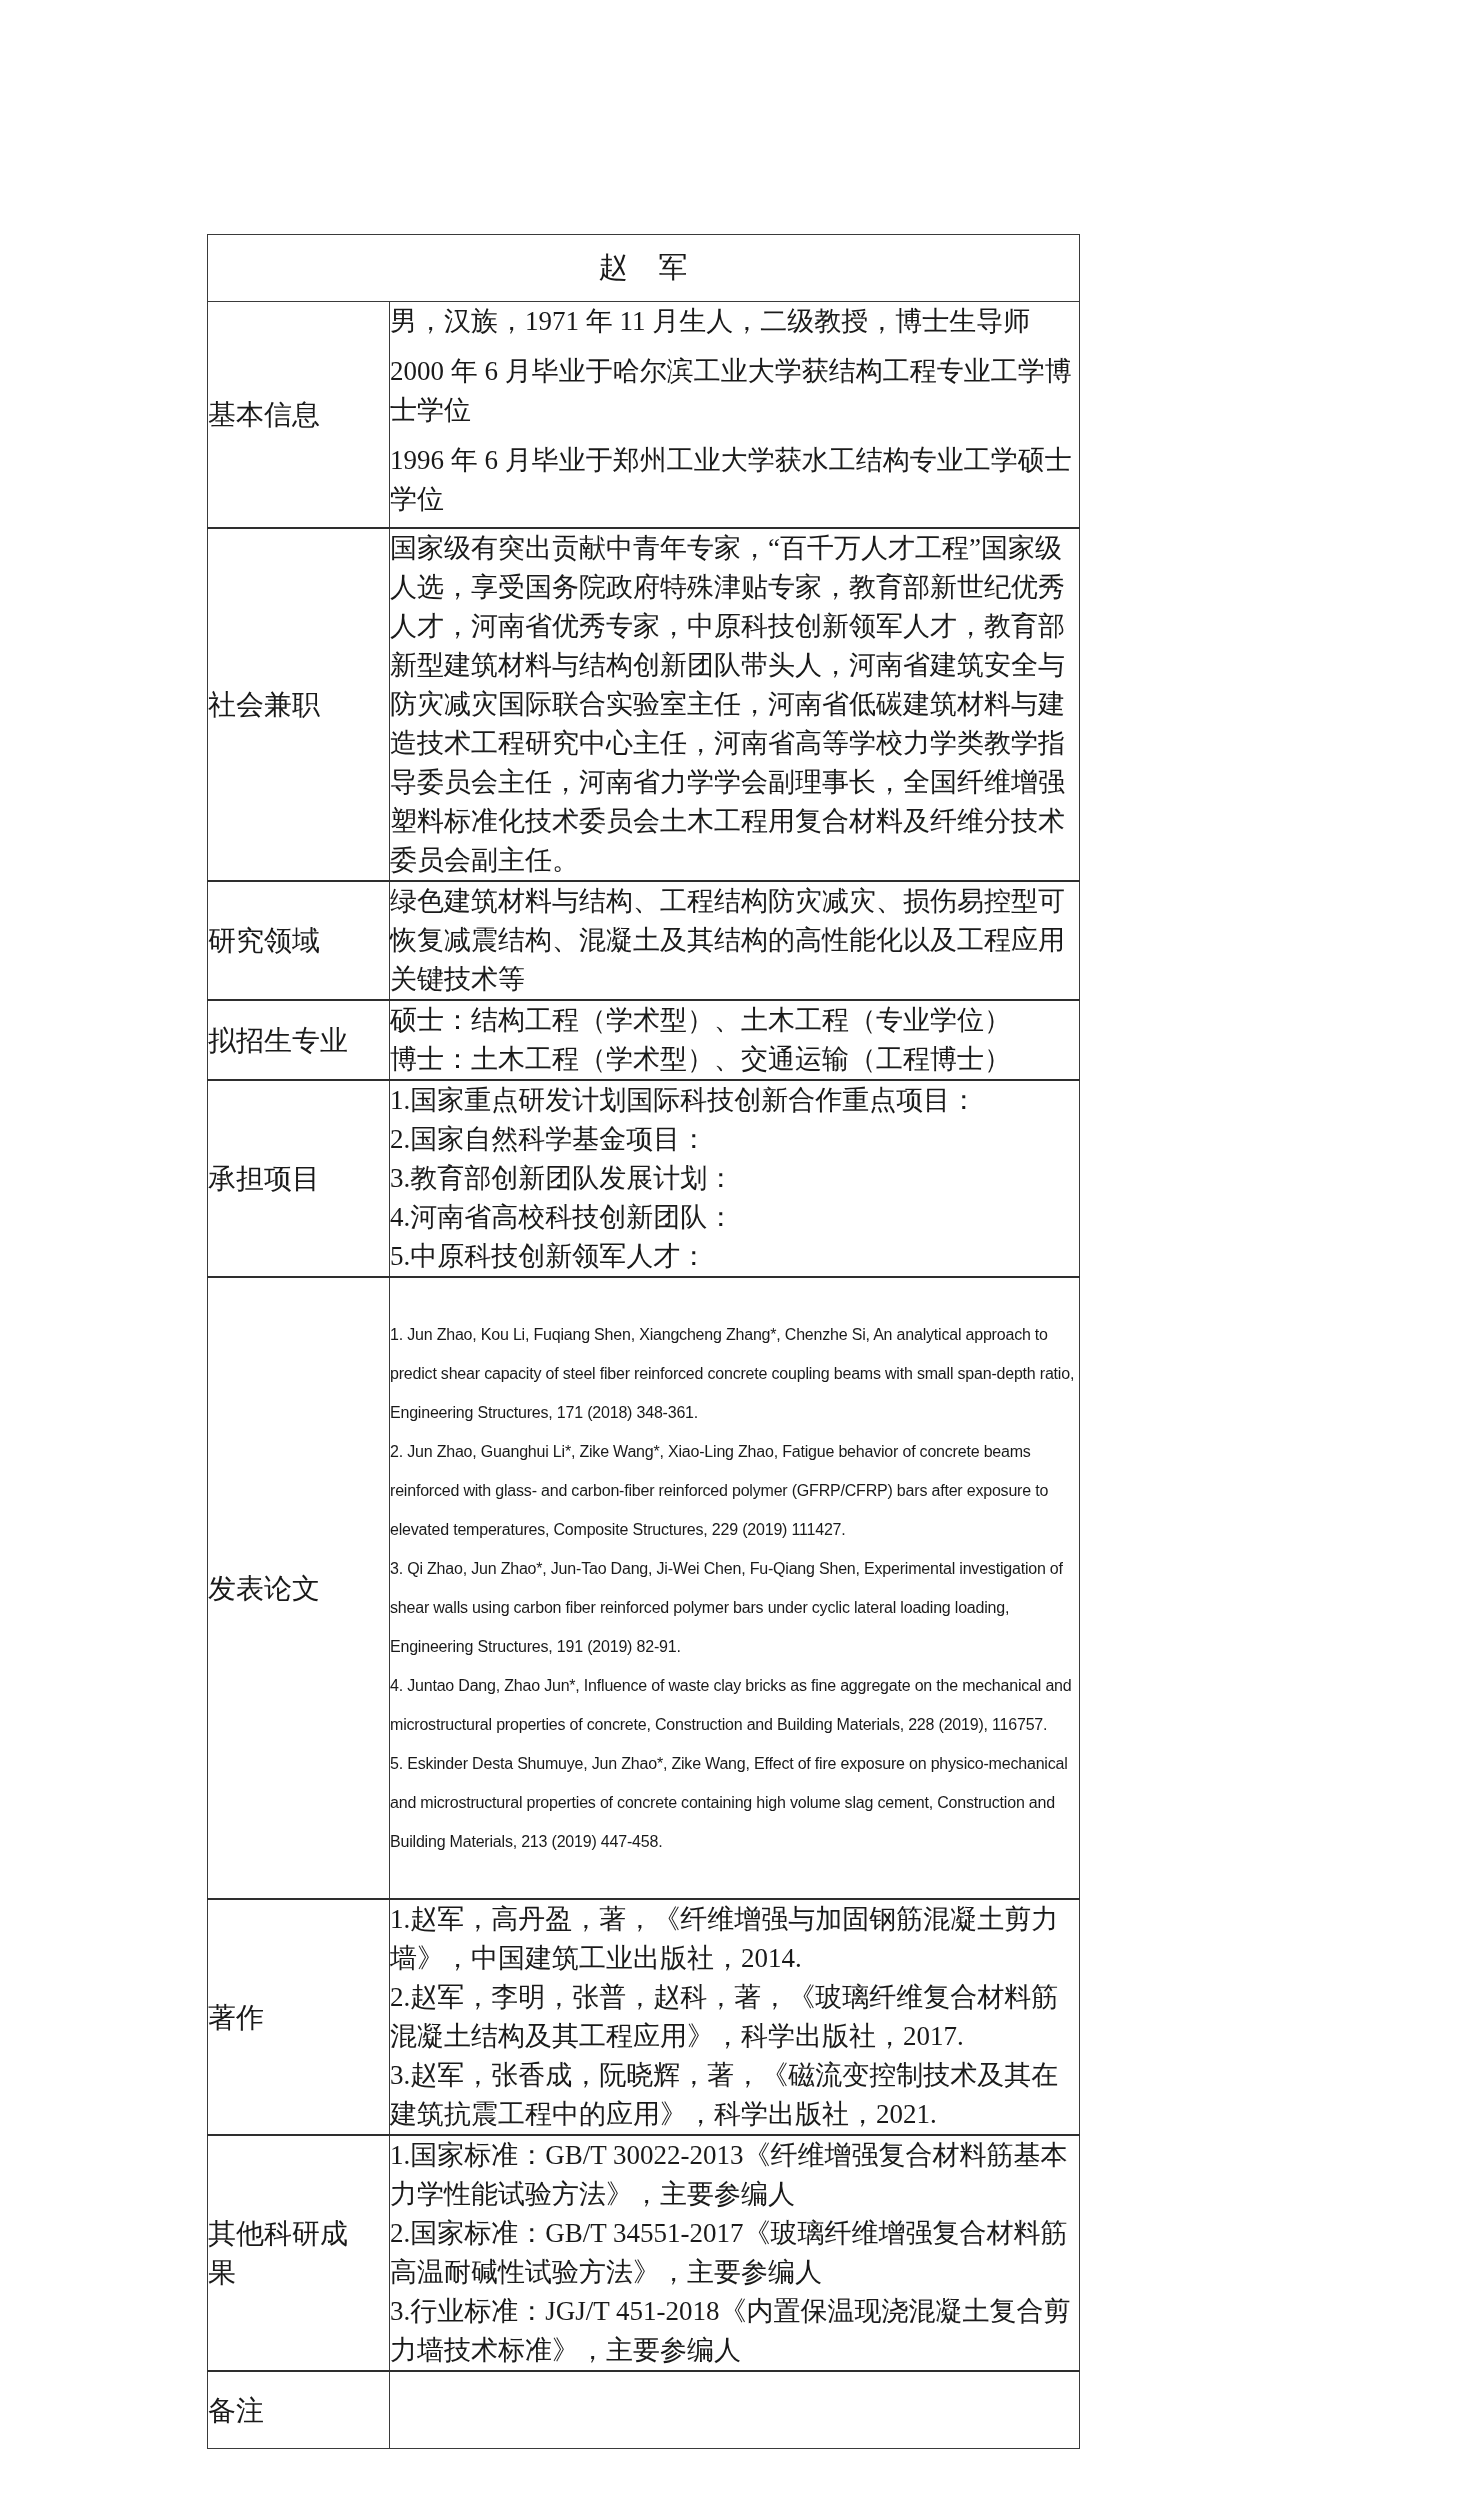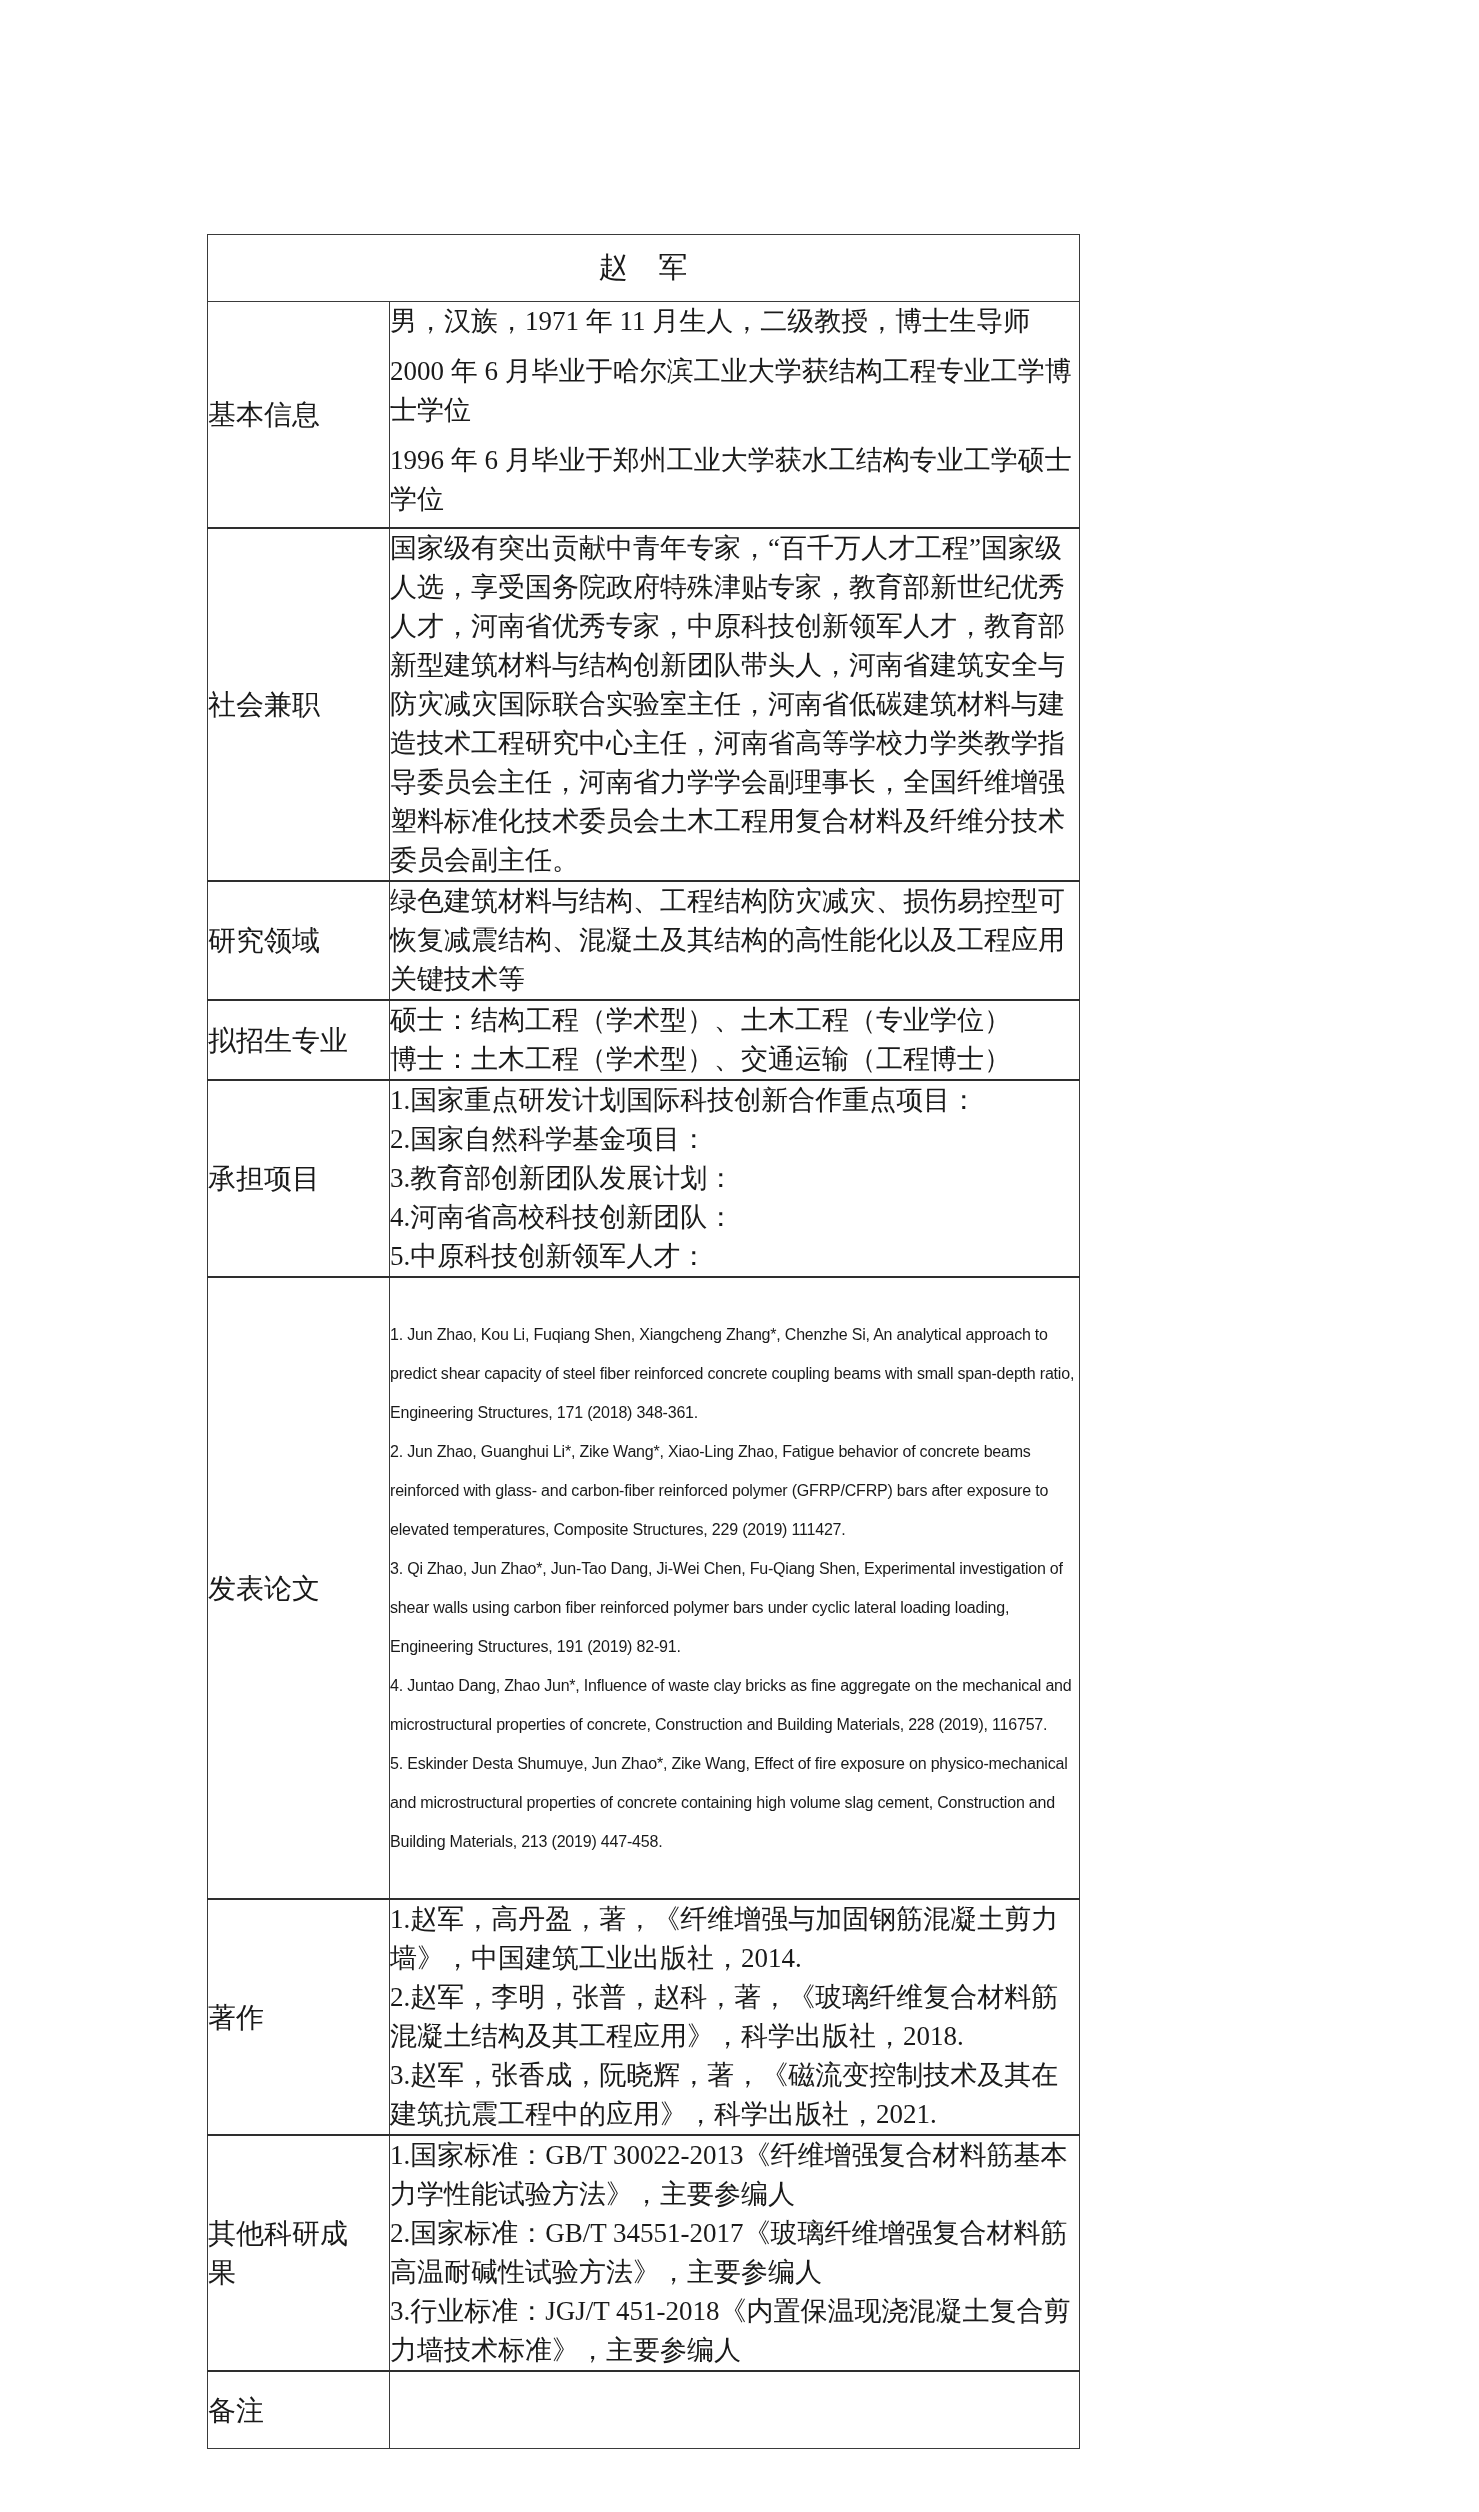--- a/index.html
+++ b/index.html
@@ -132,21 +132,21 @@
             <div class="para">3. Qi Zhao, Jun Zhao*, Jun-Tao Dang, Ji-Wei Chen, Fu-Qiang Shen, Experimental investigation of shear walls using carbon fiber reinforced polymer bars under cyclic lateral loading loading, Engineering Structures, 191 (2019) 82-91.</div>
             <div class="para">4. Juntao Dang, Zhao Jun*, Influence of waste clay bricks as fine aggregate on the mechanical and microstructural properties of concrete, Construction and Building Materials, 228 (2019), 116757.</div>
             <div class="para">5. Eskinder Desta Shumuye, Jun Zhao*, Zike Wang, Effect of fire exposure on physico-mechanical and microstructural properties of concrete containing high volume slag cement, Construction and Building Materials, 213 (2019) 447-458.</div>
           </td>
     </tr>
 
     <tr class="r-books sep">
       <td class="label-cell">著作</td>
       <td class="content-cell">
             <div class="para">1.赵军，高丹盈，著，《纤维增强与加固钢筋混凝土剪力墙》，中国建筑工业出版社，2014.</div>
-            <div class="para">2.赵军，李明，张普，赵科，著，《玻璃纤维复合材料筋混凝土结构及其工程应用》，科学出版社，2018.</div>
+            <div class="para">2.赵军，李明，张普，赵科，著，《玻璃纤维复合材料筋混凝土结构及其工程应用》，科学出版社，2017.</div>
             <div class="para">3.赵军，张香成，阮晓辉，著，《磁流变控制技术及其在建筑抗震工程中的应用》，科学出版社，2021.</div>
           </td>
     </tr>
 
     <tr class="r-other sep">
       <td class="label-cell">其他科研成
 果</td>
       <td class="content-cell">
             <div class="para">1.国家标准：GB/T 30022-2013《纤维增强复合材料筋基本力学性能试验方法》，主要参编人</div>
             <div class="para">2.国家标准：GB/T 34551-2017《玻璃纤维增强复合材料筋高温耐碱性试验方法》，主要参编人</div>

